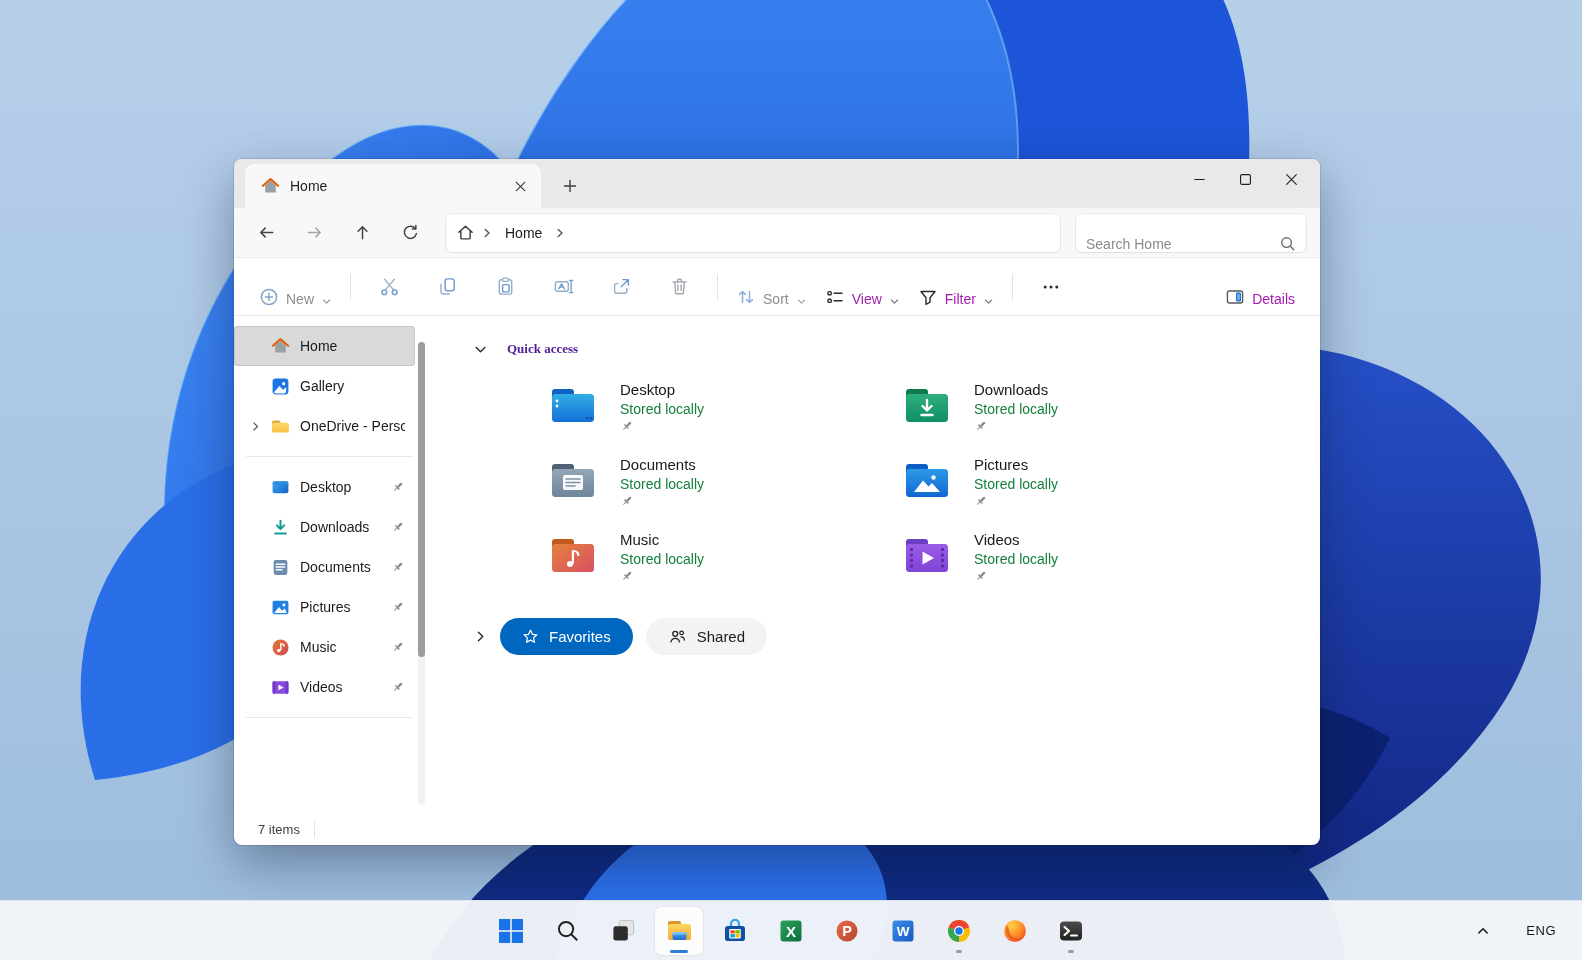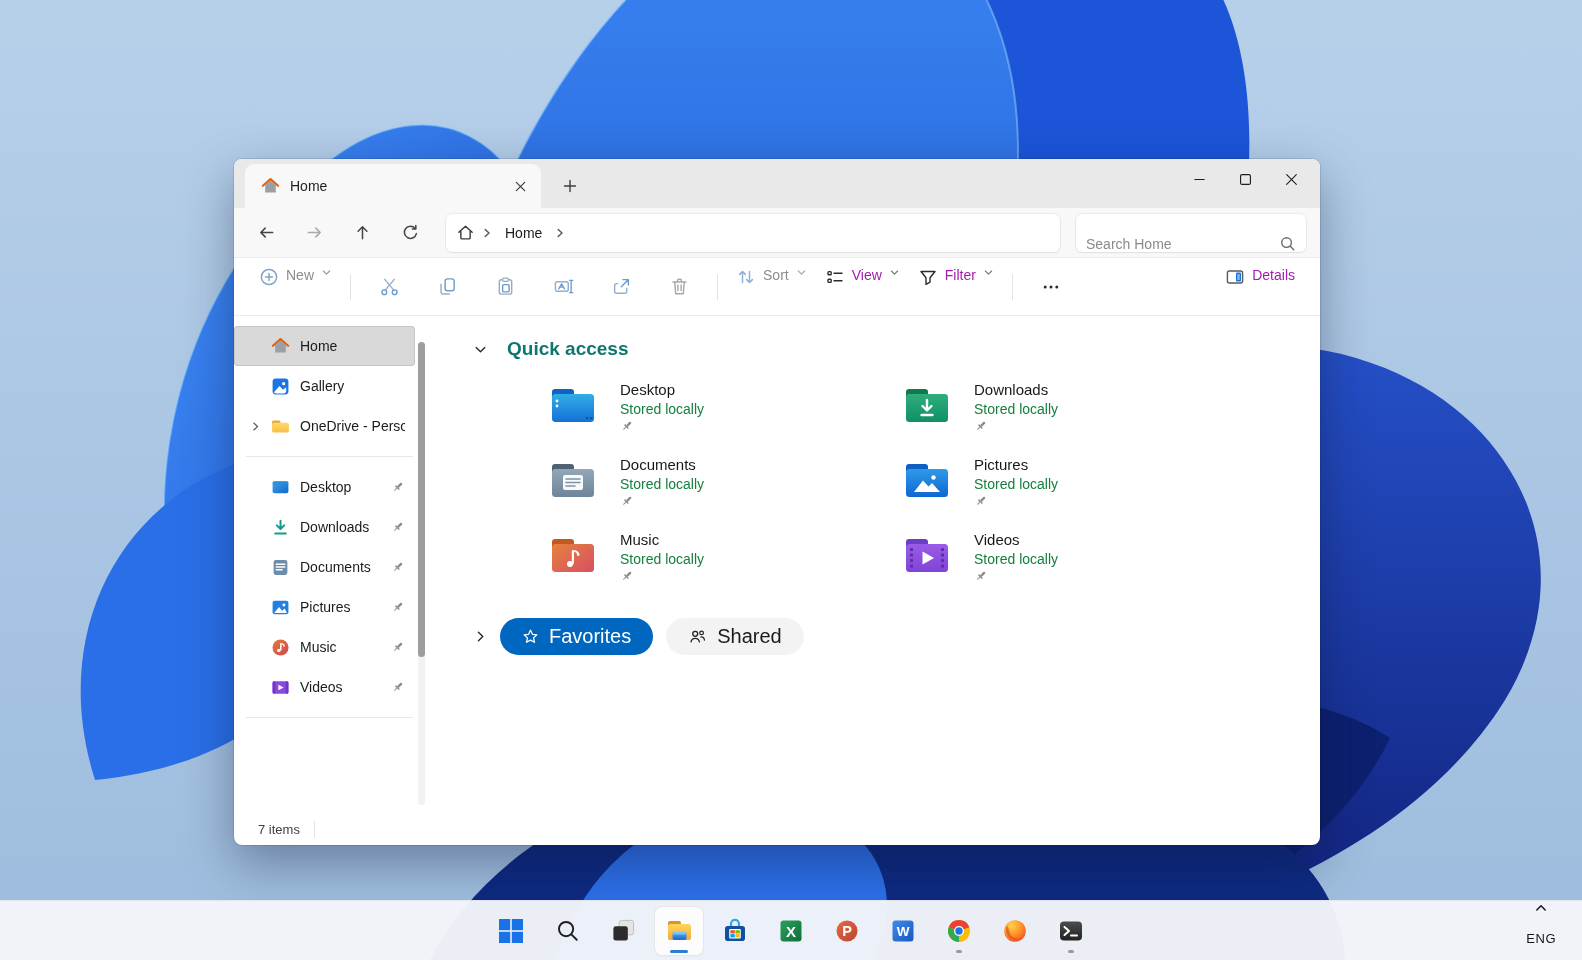--- a/index.html
+++ b/index.html
@@ -37,21 +37,21 @@
   .searchbox { width:230px; height:38px; margin-left:12px; background:#ffffff; border-radius:6px;
                box-shadow:0 0 0 1px rgba(0,0,0,.05), 0 1px 2px rgba(0,0,0,.05);
                display:flex; align-items:flex-end; padding:0 10px; }
   .searchbox input { border:none; outline:none; flex:1; font-size:14px; color:#1b1b1b; background:transparent;
                      font-family:"Liberation Sans", sans-serif; }
   .searchbox input::placeholder { color:#8a8a8a; }
 
   
   .toolbar { height:58px; background:#ffffff; border-bottom:1px solid #ebebeb; display:flex; align-items:center;
              padding:0 16px; flex:none; }
-  .tb-btn { display:flex; align-items:flex-start; gap:7px; padding:0 9px; height:40px; border-radius:5px; }
+  .tb-btn { display:flex; align-items:flex-end; gap:7px; padding:0 9px; height:40px; border-radius:5px; }
   .tb-label { font-size:14px; color:#a21caf; }
   .tb-label.dim { color:#8d8d8d; }
   .tb-sep { width:1px; height:26px; background:#e2e2e2; margin:0 9px; }
   .tb-ico { width:44px; height:40px; display:flex; align-items:center; justify-content:center; border-radius:5px; margin:0 7px; }
   .tb-right { margin-left:auto; }
 
   
   .winbody { flex:1; display:flex; min-height:0; }
 
   
@@ -62,51 +62,51 @@
   .side-ico { width:19px; height:19px; flex:none; margin-left:7px; display:flex; align-items:center; justify-content:center; }
   .side-label { font-size:14px; color:#1b1b1b; margin-left:10px; flex:1; white-space:nowrap; overflow:hidden; }
   .side-pin { width:15px; height:15px; flex:none; display:flex; align-items:center; justify-content:center; }
   .side-div { height:1px; background:#e8e8e8; margin:10px 16px 10px 12px; }
   .side-track { position:absolute; right:4px; top:26px; bottom:8px; width:7px; background:#f2f2f2; border-radius:4px; }
   .side-thumb { position:absolute; left:0; top:0; width:7px; height:315px; background:#9d9d9d; border-radius:4px; }
 
   
   .content { flex:1; padding:22px 0 0 40px; position:relative; }
   .qa-header { display:flex; align-items:center; gap:16px; }
-  .qa-title { font-size:19px; font-weight:bold; color:#0f766e; }
+  .qa-title { font-size:13px; font-weight:bold; color:#4c1d95;font-family:Liberation Serif, serif; }
   .qa-chev { width:22px; height:22px; display:flex; align-items:center; justify-content:center; }
   .tiles { margin:20px 0 0 80px; display:grid; grid-template-columns:354px 354px; grid-auto-rows:75px; }
   .tile { display:flex; align-items:flex-start; gap:23px; }
   .tile-ico { width:48px; height:44px; flex:none; margin-top:3px; }
   .tile-title { font-size:15px; color:#191919; line-height:20px; }
   .tile-sub { font-size:14px; color:#15803d; line-height:19px; }
   .tile-pin { margin-top:3px; width:14px; height:14px; }
   .fav-row { display:flex; align-items:center; margin-top:13px; }
   .fav-chev { width:22px; height:22px; display:flex; align-items:center; justify-content:center; }
   .pill { height:37px; border-radius:19px; display:flex; align-items:center; gap:10px; padding:0 22px; margin-left:9px; }
   .pill.primary { background:#0067c0; color:#ffffff; }
   .pill.neutral { background:#f3f3f3; color:#1a1a1a; margin-left:13px; }
-  .pill-label { font-size:20px; }
+  .pill-label { font-size:15px; }
 
   
   .statusbar { height:32px; flex:none; display:flex; align-items:center; padding-left:24px; }
   .status-count { font-size:13px; color:#3c3f46; }
   .status-div { width:1px; height:17px; background:#e2e2e2; margin-left:14px; }
 
   
   .taskbar { position:absolute; left:0; right:0; bottom:0; height:60px; z-index:5;
              background:rgba(243,246,249,.97); border-top:1px solid rgba(0,0,0,.05);
              display:flex; align-items:center; justify-content:center; }
   .tb-apps { display:flex; align-items:center; gap:8px; }
   .app-btn { width:48px; height:48px; border-radius:7px; display:flex; align-items:center; justify-content:center; position:relative; }
   .app-btn.active { background:#fcfcfc; box-shadow:0 0 0 1px #e6e6e6, 0 1px 2px rgba(0,0,0,.06); }
   .run-dot { position:absolute; bottom:2px; left:50%; transform:translateX(-50%); height:3px; border-radius:2px; }
   .run-dot.active { width:18px; background:#2e7cd6; }
   .run-dot.bg { width:6px; background:#9a9a9a; }
-  .tray { position:absolute; right:0; top:0; bottom:0; display:flex; align-items:center; gap:16px; padding-right:26px;flex-direction:column; }
+  .tray { position:absolute; right:0; top:0; bottom:0; display:flex; align-items:center; gap:36px; padding-right:26px; }
   .tray-lang { font-size:13px; color:#15171c; letter-spacing:.5px; }
 </style>
 </head>
 <body>
 
 <div class="wallpaper">
   <svg width="1582" height="960" viewBox="0 0 1582 960" preserveAspectRatio="none">
     <defs>
       <linearGradient id="sky" x1="0" y1="0" x2="0" y2="1">
         <stop offset="0" stop-color="#b7d0ea"></stop>

